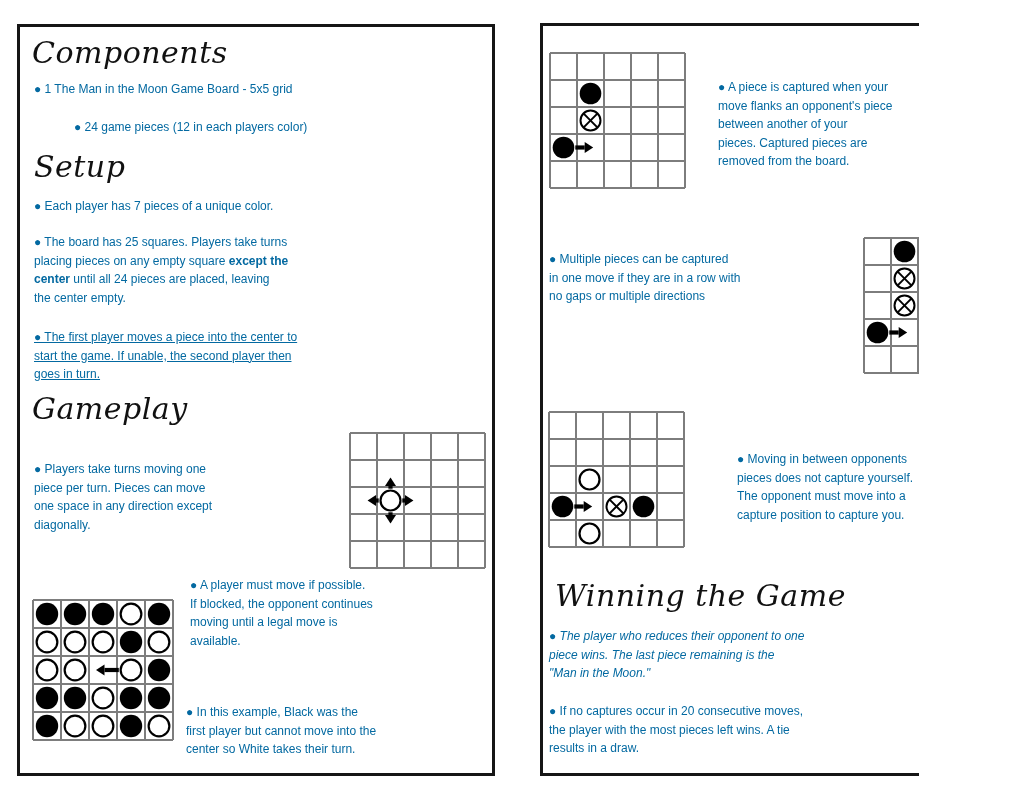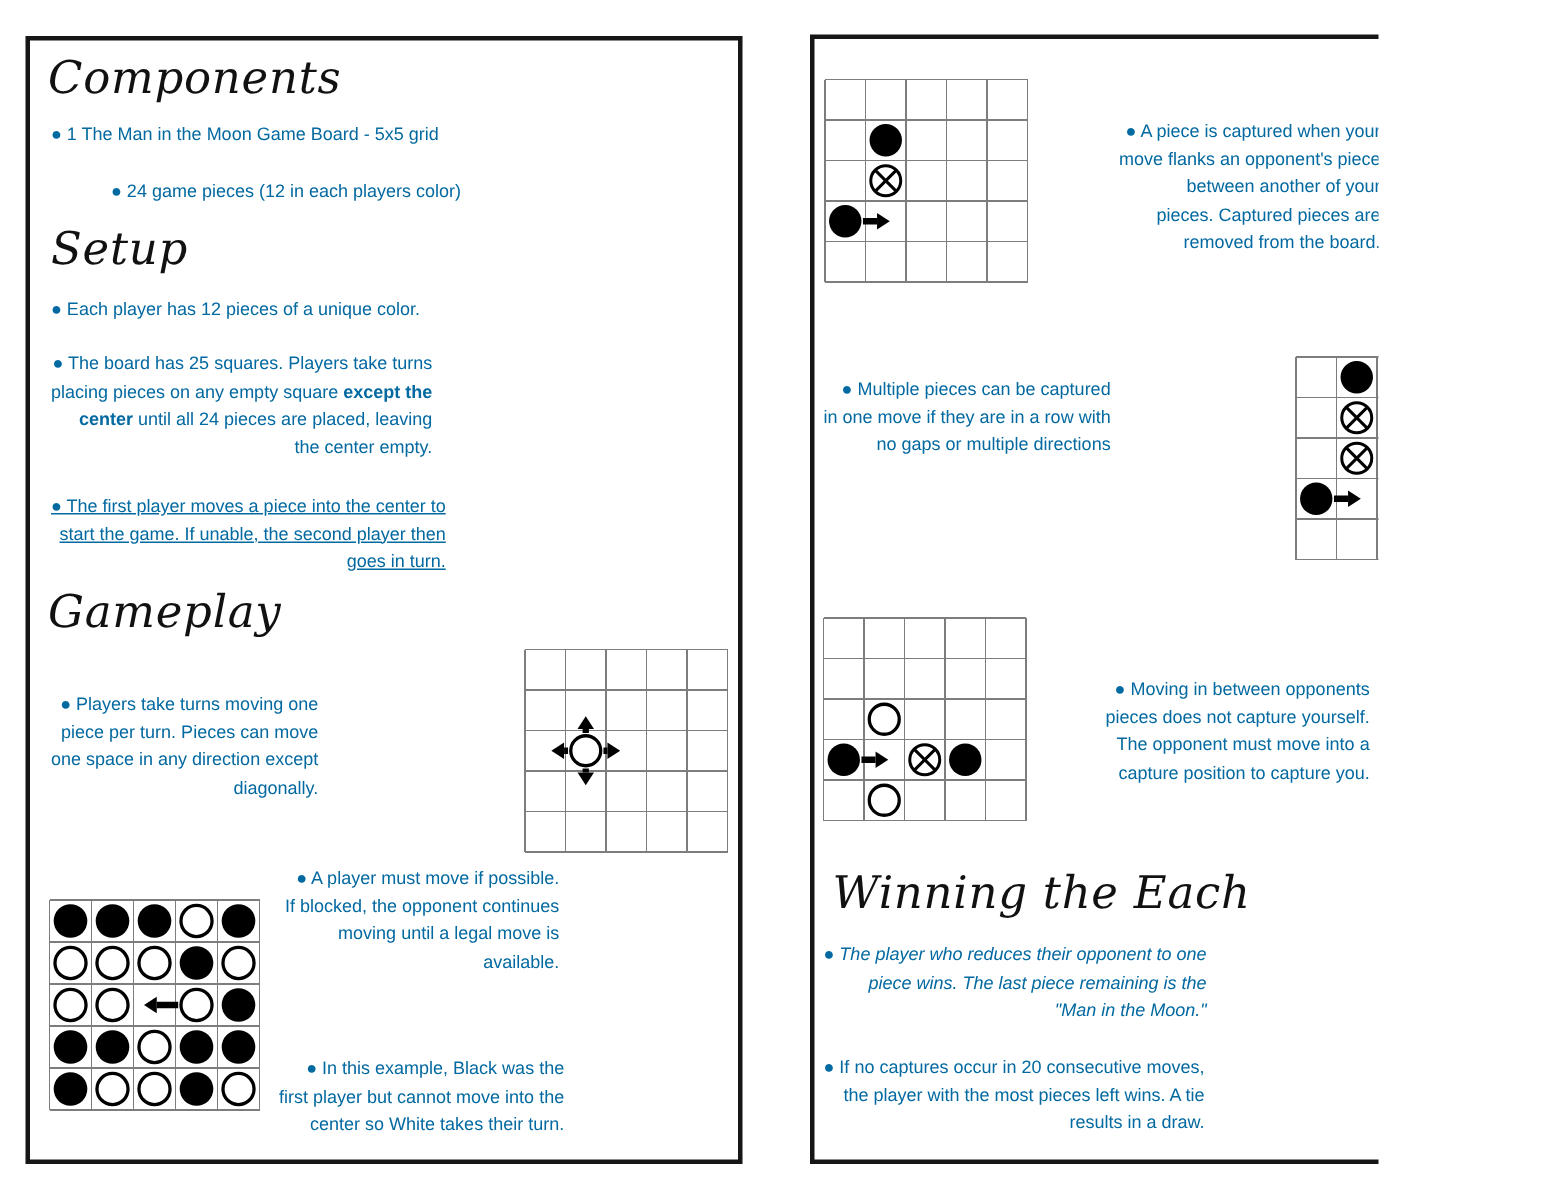--- a/index.html
+++ b/index.html
@@ -1,17 +1,17 @@
 <!DOCTYPE html>
 <html><head>
 <meta charset="utf-8">
 <style>
   html,body{margin:0;padding:0;background:#ffffff;}
   #canvas{position:relative;width:919px;height:800px;background:#ffffff;overflow:hidden;
-          font-family:"Liberation Sans", sans-serif;text-align:right;}
+          font-family:"Liberation Sans", sans-serif;}
   .panel{position:absolute;background:#ffffff;border:3px solid #161616;box-sizing:border-box;}
   #panel-left{left:17px;top:24px;width:478px;height:752px;}
   #panel-right{left:540px;top:23px;width:479px;height:753px;}
   .heading{position:absolute;font-family:"DejaVu Serif", cursive;font-style:italic;
            font-weight:400;font-size:30px;line-height:36px;color:#111111;letter-spacing:.5px;
            white-space:nowrap;}
   .bullet{position:absolute;font-size:12px;line-height:18.5px;color:#0369a1;
           white-space:pre-line;}
   .bold{font-weight:bold;}
   .board{position:absolute;display:block;}
@@ -20,21 +20,21 @@
 <body>
 
 <div id="canvas">
 
   <div class="panel" id="panel-left">
     <div class="heading" style="left:12px;top:8px;">Components</div>
     <div class="bullet" style="left:14px;top:53px;">● 1 The Man in the Moon Game Board - 5x5 grid</div>
     <div class="bullet" style="left:14px;top:91px;margin-left:40px;">● 24 game pieces (12 in each players color)</div>
 
     <div class="heading" style="left:14px;top:122px;">Setup</div>
-    <div class="bullet" style="left:14px;top:170px;">● Each player has 12 pieces of a unique color.</div>
+    <div class="bullet" style="left:14px;top:170px;">● Each player has 7 pieces of a unique color.</div>
     <div class="bullet" style="left:14px;top:206px;"><span>● The board has 25 squares. Players take turns
 placing pieces on any empty square </span><span class="bold">except the
 center</span><span> until all 24 pieces are placed, leaving
 the center empty.</span></div>
     <div class="bullet" style="left:14px;top:301px;text-decoration:underline;">● The first player moves a piece into the center to
 start the game. If unable, the second player then
 goes in turn.</div>
 
     <div class="heading" style="left:12px;top:364px;">Gameplay</div>
     <div class="bullet" style="left:14px;top:433px;">● Players take turns moving one
@@ -137,21 +137,21 @@
         <circle cx="40.5" cy="40.5" r="10.8" fill="#000000"></circle>
         <circle cx="40.5" cy="67.5" r="9.99" fill="#fff" stroke="#000000" stroke-width="2"></circle>
         <g stroke="#000000" stroke-width="2" stroke-linecap="round">
           <line x1="33.9066" y1="60.9066" x2="47.0934" y2="74.0934"></line>
           <line x1="33.9066" y1="74.0934" x2="47.0934" y2="60.9066"></line>
         </g>
         <circle cx="13.5" cy="94.5" r="10.8" fill="#000000"></circle>
         <line x1="25.3" y1="94.5" x2="34.7" y2="94.5" stroke="#000000" stroke-width="4.2"></line>
         <polygon points="43.2,94.5 34.7,100 34.7,89" fill="#000000"></polygon>
       </svg>
-    <div class="bullet" style="left:175px;top:52px;margin-left:28px;">● A piece is captured when your
+    <div class="bullet" style="left:175px;top:52px;">● A piece is captured when your
 move flanks an opponent's piece
 between another of your
 pieces. Captured pieces are
 removed from the board.</div>
 
     <div class="bullet" style="left:6px;top:224px;">● Multiple pieces can be captured
 in one move if they are in a row with
 no gaps or multiple directions</div>
     <svg class="board" style="left:320px;top:211px;" width="137" height="137" viewBox="-1 -1 137 137">
         <g stroke="#7d7d7d" stroke-width="1.2" shape-rendering="crispEdges">
@@ -219,21 +219,21 @@
         <circle cx="94.5" cy="94.5" r="10.8" fill="#000000"></circle>
         <circle cx="40.5" cy="121.5" r="9.99" fill="#fff" stroke="#000000" stroke-width="2.2"></circle>
         <line x1="25.3" y1="94.5" x2="34.7" y2="94.5" stroke="#000000" stroke-width="4.2"></line>
         <polygon points="43.2,94.5 34.7,100 34.7,89" fill="#000000"></polygon>
       </svg>
     <div class="bullet" style="left:194px;top:424px;">● Moving in between opponents
 pieces does not capture yourself.
 The opponent must move into a
 capture position to capture you.</div>
 
-    <div class="heading" style="left:12px;top:552px;">Winning the Each</div>
+    <div class="heading" style="left:12px;top:552px;">Winning the Game</div>
     <div class="bullet" style="left:6px;top:601px;font-style:italic;">● The player who reduces their opponent to one
 piece wins. The last piece remaining is the
 "Man in the Moon."</div>
     <div class="bullet" style="left:6px;top:676px;">● If no captures occur in 20 consecutive moves,
 the player with the most pieces left wins. A tie
 results in a draw.</div>
   </div>
 
 </div>
 

